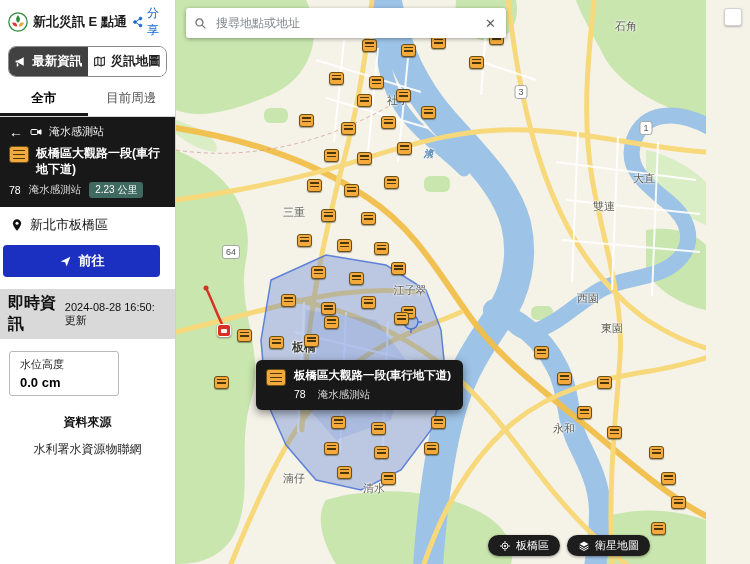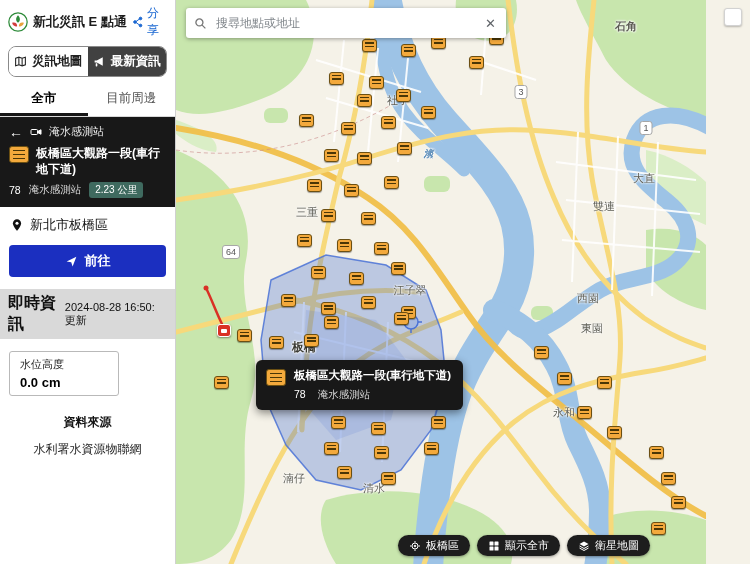--- a/index.html
+++ b/index.html
@@ -26,21 +26,21 @@
   .card-title-row{display:flex;align-items:flex-start;gap:7px;margin-top:6px;}
   .flood-icon{width:20px;height:17px;background:#f3a93c;border:1px solid #6b4f12;border-radius:3px;position:relative;flex-shrink:0;margin-top:1px;}
   .flood-icon::after{content:'';position:absolute;left:3px;right:3px;top:3px;bottom:3px;background:repeating-linear-gradient(to bottom,#4a3606 0px,#4a3606 1.5px,transparent 1.5px,transparent 4px);}
   .card-title{font-size:12px;font-weight:bold;line-height:1.35;}
   .card-meta{display:flex;align-items:center;gap:8px;margin-top:5px;font-size:10.5px;}
   .station-id{color:#fff;}
   .type-label{color:#d8d8d8;}
   .distance-pill{background:#3f6a5f;color:#fff;border-radius:3px;padding:1px 6px;font-size:10px;}
 
   .loc-row{display:flex;align-items:center;gap:6px;padding:9px 10px;font-size:13px;color:#111;}
-  .go-btn{display:flex;align-items:center;justify-content:center;gap:7px;margin:2px 9px 12px;height:32px;background:#1b2fc0;color:#fff;border:none;border-radius:4px;font-size:13px;font-weight:bold;cursor:pointer;width:calc(100% - 18px);font-family:inherit;}
+  .go-btn{display:flex;align-items:center;justify-content:center;gap:7px;margin:2px 3px 12px;height:32px;background:#1b2fc0;color:#fff;border:none;border-radius:4px;font-size:13px;font-weight:bold;cursor:pointer;width:calc(100% - 18px);font-family:inherit;}
   .rt-bar{display:flex;align-items:center;justify-content:space-between;background:#d9d9d9;padding:4px 8px;font-size:11px;color:#111;}
   .rt-label{font-weight:bold;font-size:16px;}
   .metric-box{margin:12px 9px 0;border:1px solid #b9b9b9;border-radius:3px;padding:5px 10px;width:110px;}
   .metric-label{font-size:11px;color:#222;}
   .metric-value{font-size:13px;font-weight:bold;color:#000;margin-top:3px;}
   .source{margin-top:18px;text-align:center;}
   .source-label{font-size:12px;font-weight:bold;color:#111;}
   .source-value{font-size:12px;color:#222;margin-top:10px;text-align:center;}
 
   
@@ -96,33 +96,33 @@
           <circle cx="6" cy="12" r="2.6" fill="#1a67d2"></circle>
             <circle cx="17" cy="5" r="2.6" fill="#1a67d2"></circle>
             <circle cx="17" cy="19" r="2.6" fill="#1a67d2"></circle>
           <path d="M8 11 L15 6 M8 13 L15 18"></path>
         </svg>
         <span>分享</span>
       </span>
     </div>
 
     <div class="main-tabs">
+      <div class="main-tab active">
+        <svg class="icon-13" viewBox="0 0 24 24" fill="currentColor">
+          <path d="M3 10 h4 l11-6 v16 l-11-6 H3 Z"></path>
+            <rect x="5" y="15" width="3" height="6" rx="1"></rect>
+        </svg>
+        <span>最新資訊</span>
+      </div>
       <div class="main-tab">
         <svg class="icon-13" viewBox="0 0 24 24" fill="none" stroke="currentColor" stroke-width="2">
           <path d="M3 6 l6-2 6 2 6-2 v14 l-6 2 -6-2 -6 2 Z"></path>
             <path d="M9 4 v14 M15 6 v14"></path>
         </svg>
         <span>災訊地圖</span>
-      </div>
-      <div class="main-tab active">
-        <svg class="icon-13" viewBox="0 0 24 24" fill="currentColor">
-          <path d="M3 10 h4 l11-6 v16 l-11-6 H3 Z"></path>
-            <rect x="5" y="15" width="3" height="6" rx="1"></rect>
-        </svg>
-        <span>最新資訊</span>
       </div>
     </div>
 
     <div class="sub-tabs">
       <div class="sub-tab active">全市</div>
       <div class="sub-tab">目前周邊</div>
     </div>
 
     <div class="station-card">
       <div class="card-top">
@@ -232,32 +232,32 @@
       <g stroke="#4a72d6" stroke-width="1.5" fill="rgba(74,114,214,0.18)">
         <circle cx="235" cy="322" r="7"></circle>
         <path d="M235,311 v4 M235,329 v4 M224,322 h4 M242,322 h4" fill="none"></path>
       </g>
 
       <path d="M30,288 C36,300 40,312 46,324" fill="none" stroke="#d93025" stroke-width="2.5" stroke-linecap="round"></path>
       <circle cx="30" cy="288" r="2.5" fill="#d93025"></circle>
     </svg>
 
     <div id="labels-layer">
-        <span class="map-label" style="left: 450px; top: 26px; font-weight: bold;">石角</span>
+        <span class="map-label" style="left: 450px; top: 26px;">石角</span>
         <span class="map-label" style="left: 222px; top: 100px;">社子</span>
-        <span class="map-label" style="left: 118px; top: 212px; margin-left: 13px;">三重</span>
+        <span class="map-label" style="left: 118px; top: 212px;">三重</span>
         <span class="map-label" style="left: 468px; top: 178px;">大直</span>
         <span class="map-label" style="left: 428px; top: 206px;">雙連</span>
         <span class="map-label" style="left: 234px; top: 290px;">江子翠</span>
         <span class="map-label" style="left: 412px; top: 298px;">西園</span>
-        <span class="map-label" style="left: 416px; top: 328px;">東園</span>
+        <span class="map-label" style="left: 436px; top: 328px;">東園</span>
         <span class="map-label bold" style="left: 128px; top: 347px;">板橋</span>
         <span class="map-label" style="left: 118px; top: 430px; margin-top: 48px;">湳仔</span>
         <span class="map-label" style="left: 198px; top: 488px;">清水</span>
-        <span class="map-label" style="left: 388px; top: 412px;">永和</span>
+        <span class="map-label" style="left: 388px; top: 428px;">永和</span>
         <span class="map-label vertical" style="left: 252px; top: 140px;">淡水河</span>
         <span class="road-shield" style="left: 55px; top: 252px;">64</span>
         <span class="road-shield" style="left: 470px; top: 128px;">1</span>
         <span class="road-shield" style="left: 345px; top: 92px;">3</span>
       </div>
     <div id="markers-layer">
         <div class="flood-marker" style="left: 193px; top: 45px;"></div>
         <div class="flood-marker" style="left: 232px; top: 50px;"></div>
         <div class="flood-marker" style="left: 262px; top: 42px;"></div>
         <div class="flood-marker" style="left: 320px; top: 38px;"></div>
@@ -342,29 +342,20 @@
     <div class="bottom-controls">
       <button class="map-btn">
         <svg class="icon-12" viewBox="0 0 24 24" fill="none" stroke="#fff" stroke-width="2">
           <circle cx="12" cy="12" r="6"></circle>
             <circle cx="12" cy="12" r="1.6" fill="#fff"></circle>
           <path d="M12 2 v3 M12 19 v3 M2 12 h3 M19 12 h3"></path>
         </svg>
         <span>板橋區</span>
       </button>
       <button class="map-btn">
-        <svg class="icon-12" viewBox="0 0 24 24" fill="#fff">
-          <rect x="3" y="3" width="8" height="8" rx="1"></rect>
-            <rect x="13" y="3" width="8" height="8" rx="1"></rect>
-          <rect x="3" y="13" width="8" height="8" rx="1"></rect>
-            <rect x="13" y="13" width="8" height="8" rx="1"></rect>
-        </svg>
-        <span>顯示全市</span>
-      </button>
-      <button class="map-btn">
         <svg class="icon-12" viewBox="0 0 24 24" fill="none" stroke="#fff" stroke-width="2">
           <path d="M12 3 L21 8 L12 13 L3 8 Z" fill="#fff" stroke="none"></path>
           <path d="M3 12 L12 17 L21 12"></path>
             <path d="M3 16 L12 21 L21 16"></path>
         </svg>
         <span>衛星地圖</span>
       </button>
     </div>
   </main>
 </div>

